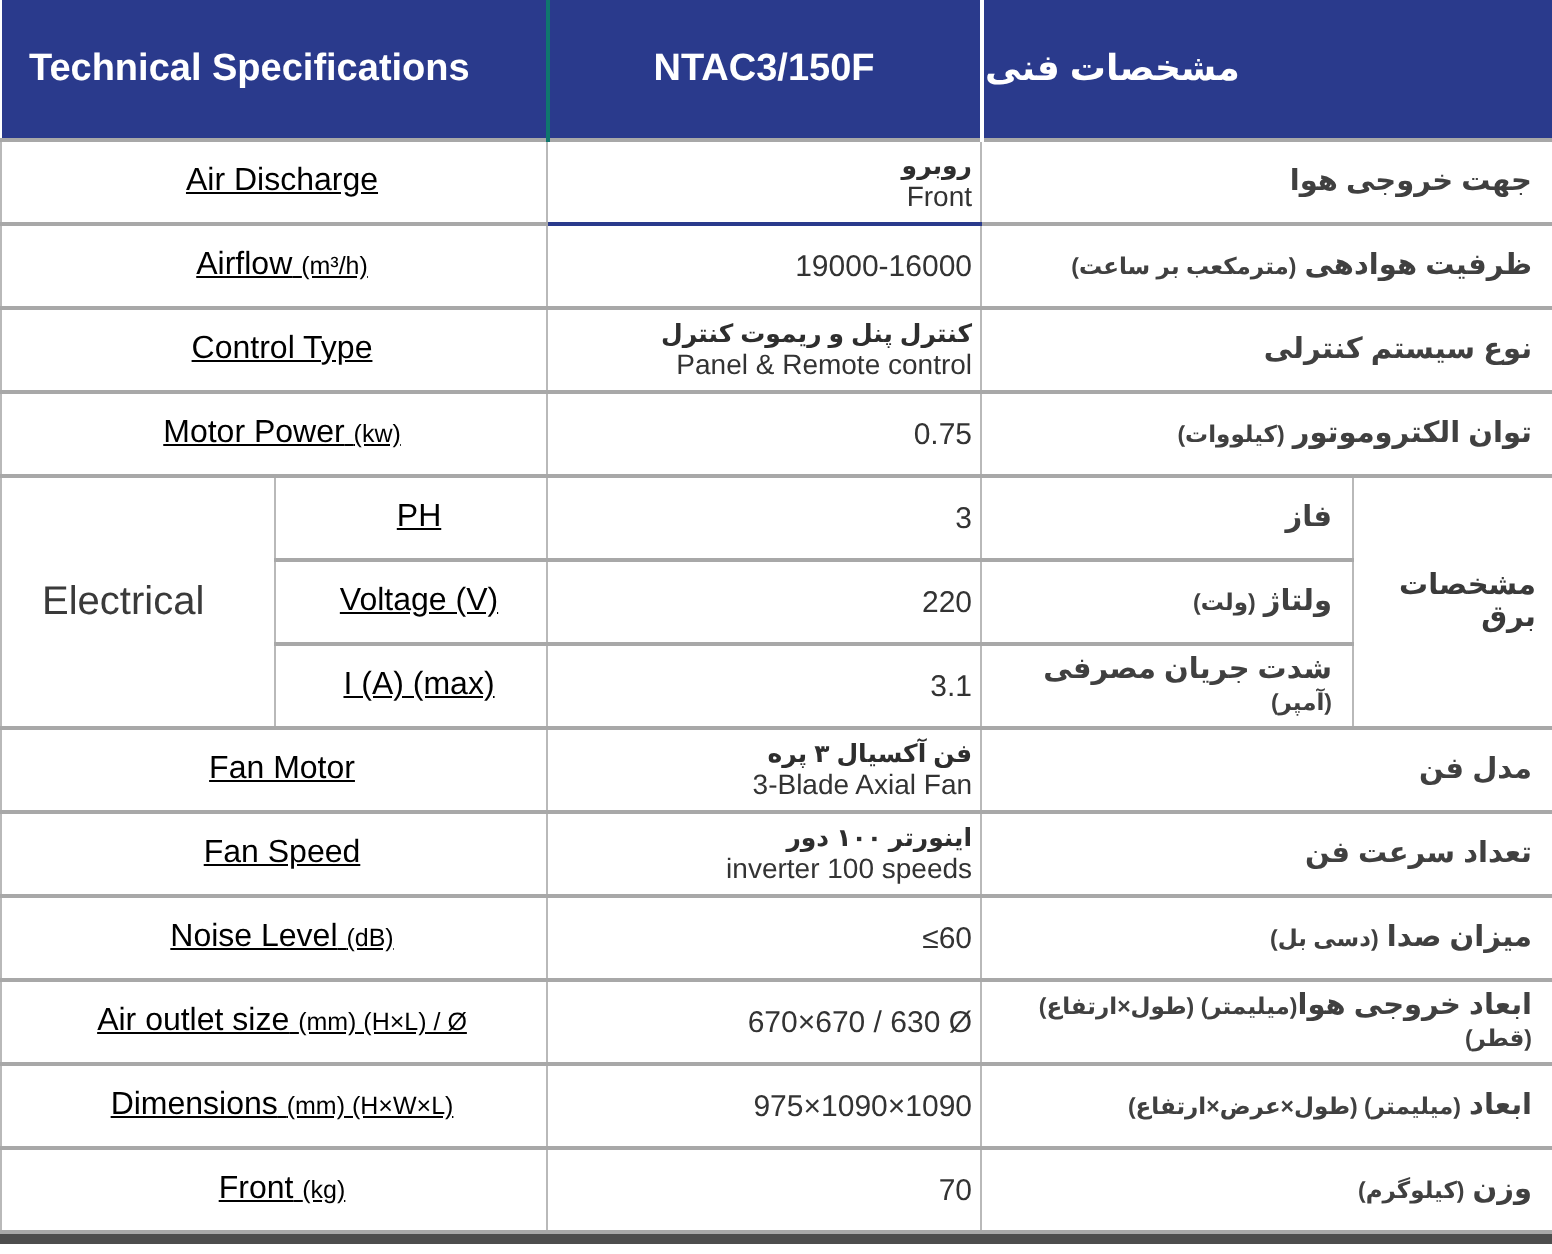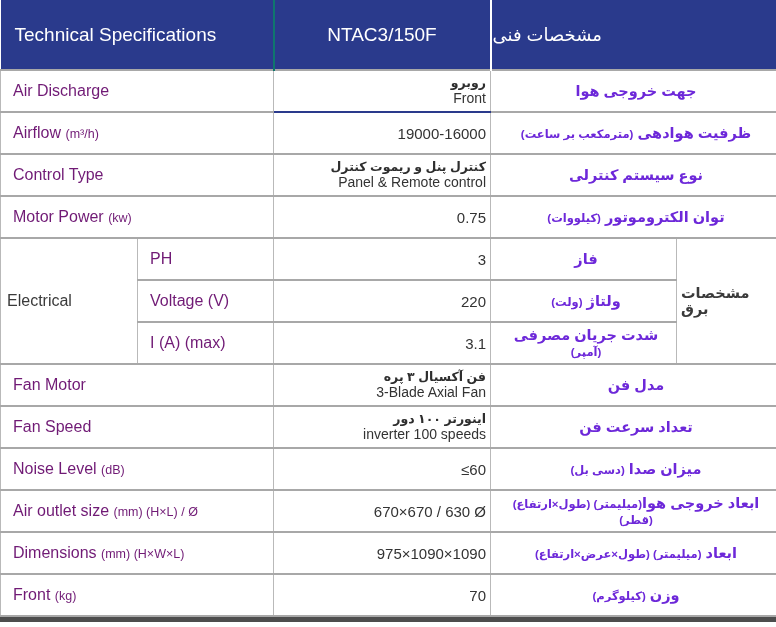--- a/index.html
+++ b/index.html
@@ -17,49 +17,49 @@
     width:776px;
     table-layout:fixed;
     border-collapse:collapse;
     background:#fff;
   }
   
   th{
     background:var(--navy);
     color:#fff;
     height:70px;
-    font-weight:normal;
+    font-weight:bold;
     border:0;
     vertical-align:middle;
   }
   th.hdr-en{text-align:left;padding-left:14px;font-size:19px;}
   th.hdr-model{text-align:center;font-size:19px;border-left:2px solid #0f766e;border-right:2px solid #fff;}
   th.hdr-fa{text-align:right;padding-right:0;font-size:18px;direction:rtl;text-align:left;}
   th.hdr-fa{text-align:left;} 
   
   td{
     border:1px solid var(--vborder);
     border-top:2px solid var(--border);
     border-bottom:2px solid var(--border);
     height:42px;
     padding:2px 4px;
     vertical-align:middle;
     background:#fff;
   }
   tr.body-row:first-child td{border-top-color:var(--border);}
-  td.lbl-en{text-align:left;padding-left:12px;font-size:16px;color:#701a75;white-space:nowrap;}
+  td.lbl-en{text-align:center;padding-left:12px;font-size:16px;color:#000000;white-space:nowrap;text-decoration:underline;}
   td.lbl-en .note, td.lbl-en .sub{font-size:12.5px;}
   td.val{text-align:right;font-size:15px;color:#333;}
   td.val .val-fa{font-weight:bold;font-size:12.5px;color:#2e2e2e;direction:rtl;line-height:1.15;}
   td.val .val-en{font-size:14px;line-height:1.15;}
-  td.lbl-fa{direction:rtl;padding-right:10px;font-weight:bold;font-size:14.5px;color:#6d28d9;text-align:center;padding-left:15px;}
+  td.lbl-fa{direction:rtl;padding-right:10px;font-weight:bold;font-size:14.5px;color:#404040;text-align:right;padding-left:15px;}
   td.lbl-fa .note{font-size:11.5px;font-weight:bold;}
   td.accent{border-top:2px solid var(--navy);border-bottom:2px solid var(--navy);}
-  td.group-en{font-size:16px;text-align:left;padding-left:6px;}
-  td.group-fa{direction:rtl;font-weight:bold;font-size:14.5px;padding-right:8px;text-align:left;}
+  td.group-en{font-size:20px;text-align:left;padding-left:20px;}
+  td.group-fa{direction:rtl;font-weight:bold;font-size:14.5px;padding-right:8px;text-align:right;}
   .bottom-bar{width:776px;height:5px;background:var(--bottom);}
   td,th{overflow:hidden;}
 </style>
 </head>
 <body>
 
 <div class="sheet">
 <table class="spec">
   <colgroup>
     <col style="width:137px">

